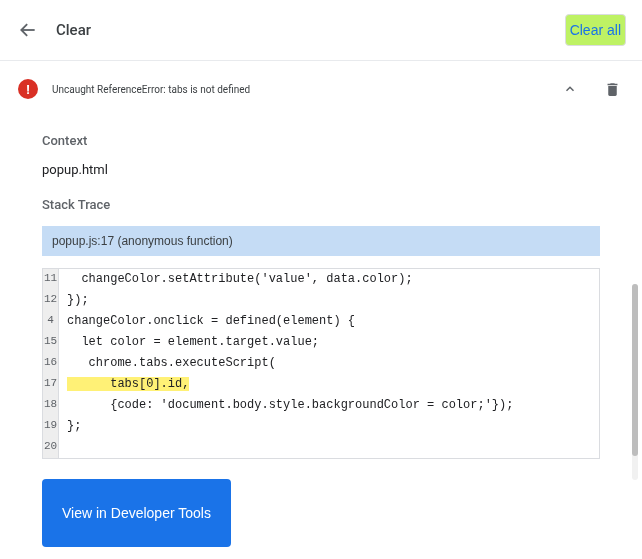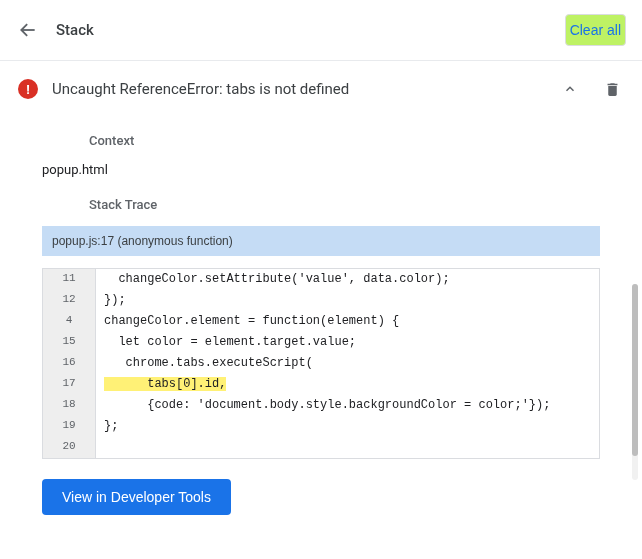--- a/index.html
+++ b/index.html
@@ -69,21 +69,21 @@
       display: flex;
       align-items: center;
       justify-content: center;
       font-weight: bold;
       font-size: 13px;
       margin-right: 14px;
       flex-shrink: 0;
     }
     .error-title {
       flex: 1;
-      font-size: 15px;
+      font-size: 10px;
       color: #3c4043;
     }
     .collapse-btn {
       width: 24px;
       height: 24px;
       display: flex;
       align-items: center;
       justify-content: center;
       cursor: pointer;
       color: #5f6368;
@@ -100,21 +100,20 @@
     }
     .section {
       padding: 0 42px;
     }
     .section-label {
       font-size: 13px;
       font-weight: 500;
       color: #5f6368;
       margin-top: 20px;
       margin-bottom: 14px;
-      margin-left: 47px;
     }
     .context-value {
       font-size: 13px;
       color: #202124;
       margin-bottom: 4px;
     }
     .stack-trace-bar {
       background: #c5dcf5;
       padding: 8px 10px;
       font-family: Liberation Sans, sans-serif;
@@ -128,21 +127,21 @@
       font-family: 'Courier New', Courier, monospace;
       font-size: 12px;
       position: relative;
     }
     .code-line {
       display: flex;
       min-height: 21px;
       align-items: stretch;
     }
     .line-number {
-      width: 53px;
+      width: 16px;
       background: #eeeeee;
       color: #5f6368;
       text-align: center;
       padding: 3px 0;
       border-right: 1px solid #dadce0;
       flex-shrink: 0;
       font-size: 11px;
     }
     .line-content {
       padding: 3px 8px;
@@ -150,21 +149,21 @@
       white-space: pre;
       flex: 1;
     }
     .highlighted {
       background: #fff176;
     }
     .view-devtools-btn {
       background: #1a73e8;
       color: #fff;
       border: none;
-      padding: 10px 20px;
+      padding: 26px 20px;
       border-radius: 4px;
       font-size: 14px;
       font-weight: 500;
       cursor: pointer;
       margin-left: 42px;
       margin-top: 20px;
     }
     .scrollbar-track {
       position: absolute;
       right: 4px;
@@ -188,21 +187,21 @@
 <body>
 
 <div class="container">
   <div class="header">
     <div class="back-btn">
       <svg width="20" height="20" viewBox="0 0 24 24" fill="none" stroke="currentColor" stroke-width="2.2">
         <line x1="20" y1="12" x2="4" y2="12"></line>
         <polyline points="11 5 4 12 11 19"></polyline>
       </svg>
     </div>
-    <div class="header-title">Stack</div>
+    <div class="header-title">Clear</div>
     <button class="clear-all-btn">Clear all</button>
   </div>
 
   <div class="error-item">
     <div class="error-header">
       <div class="error-icon">!</div>
       <div class="error-title">Uncaught ReferenceError: tabs is not defined</div>
       <div class="collapse-btn">
         <svg width="14" height="14" viewBox="0 0 24 24" fill="none" stroke="currentColor" stroke-width="2.5">
           <polyline points="6 15 12 9 18 15"></polyline>
@@ -226,21 +225,21 @@
           <div class="code-line">
             <div class="line-number">11</div>
             <div class="line-content">  changeColor.setAttribute('value', data.color);</div>
           </div>
           <div class="code-line">
             <div class="line-number">12</div>
             <div class="line-content">});</div>
           </div>
           <div class="code-line">
             <div class="line-number">4</div>
-            <div class="line-content">changeColor.element = function(element) {</div>
+            <div class="line-content">changeColor.onclick = defined(element) {</div>
           </div>
           <div class="code-line">
             <div class="line-number">15</div>
             <div class="line-content">  let color = element.target.value;</div>
           </div>
           <div class="code-line">
             <div class="line-number">16</div>
             <div class="line-content">   chrome.tabs.executeScript(</div>
           </div>
           <div class="code-line">

